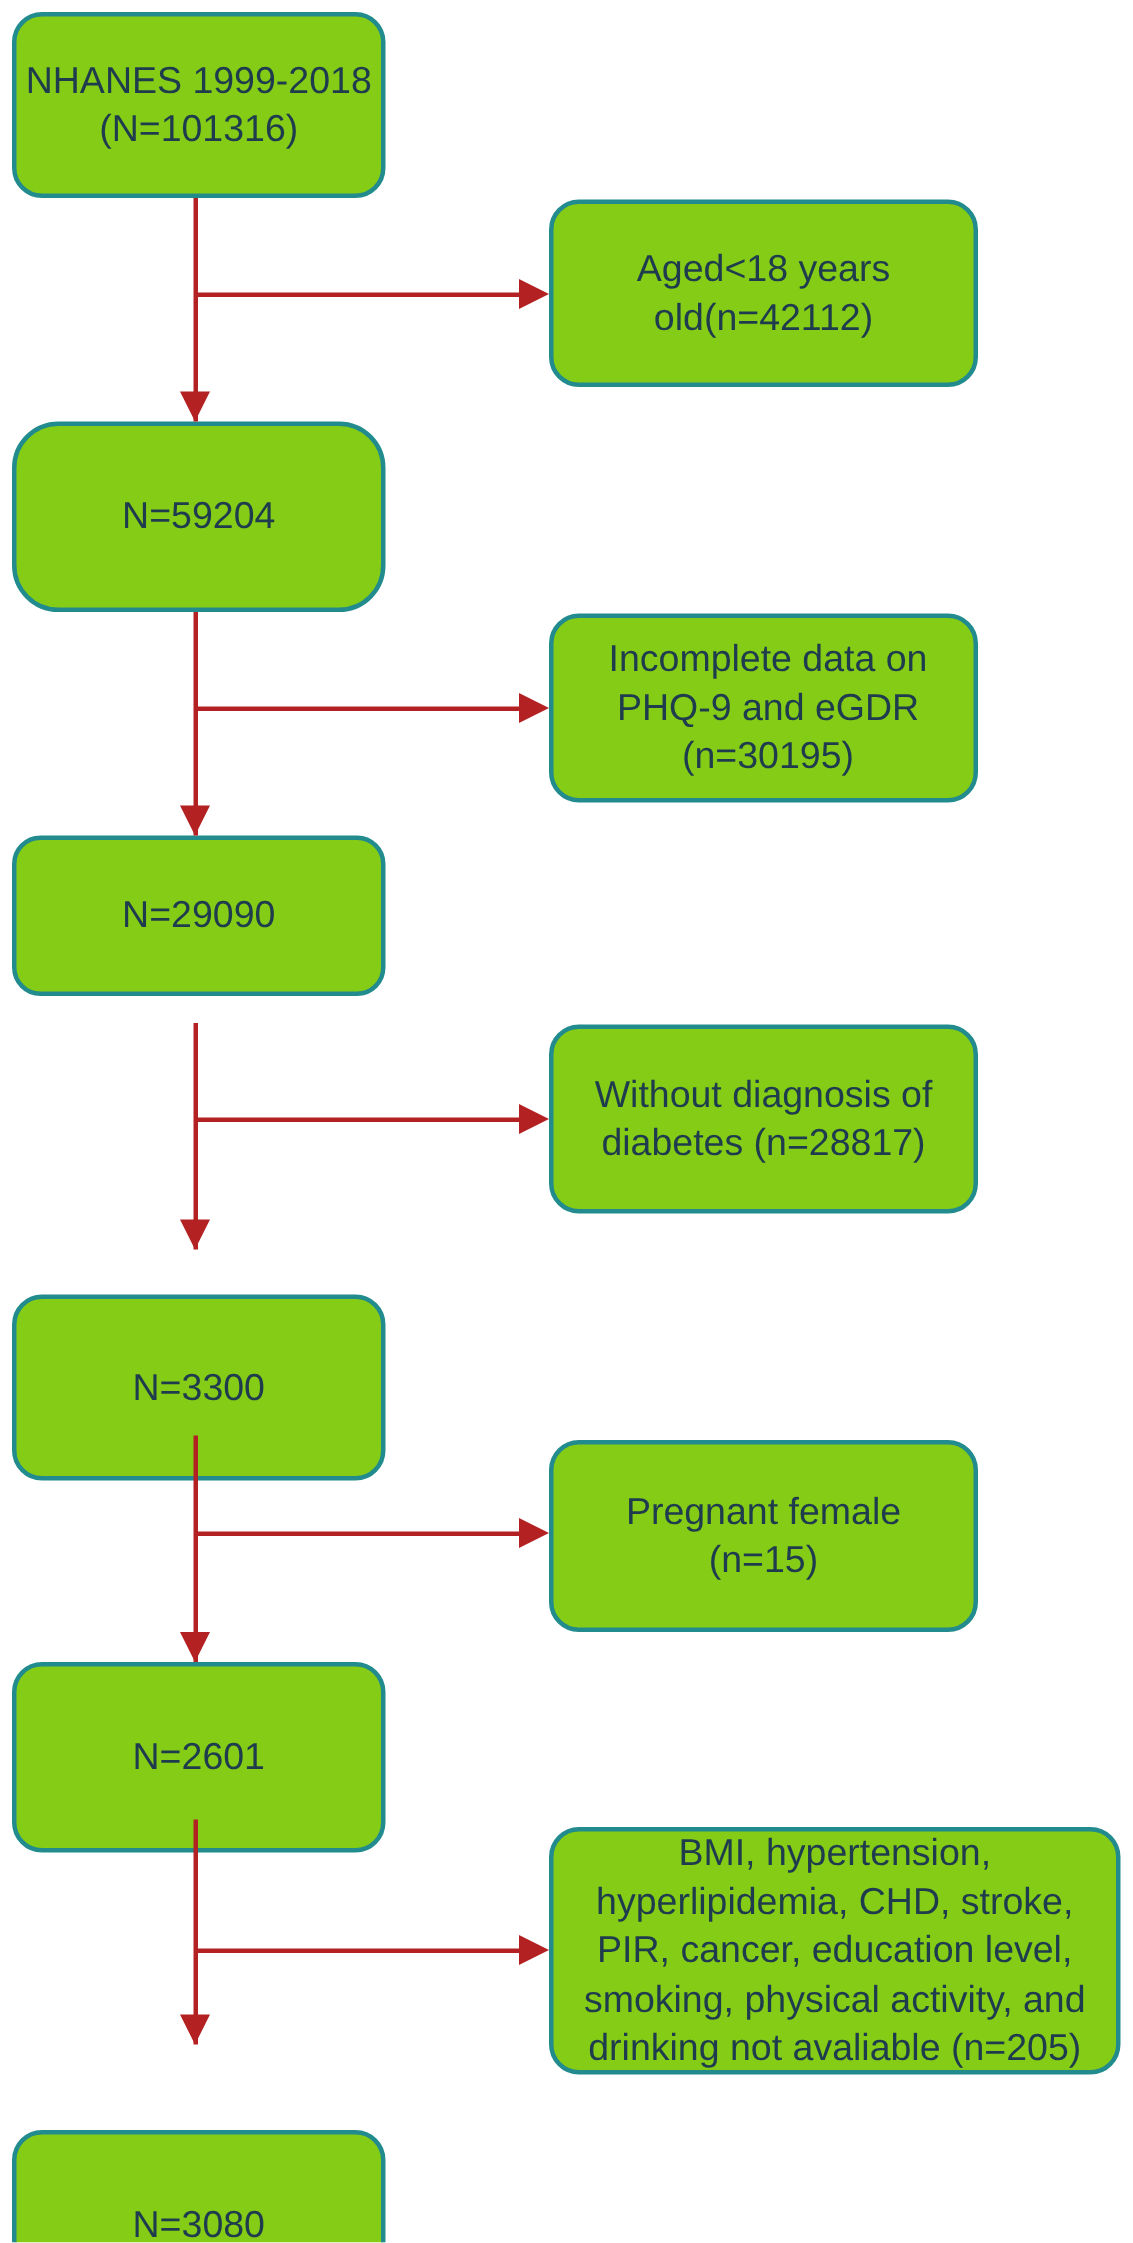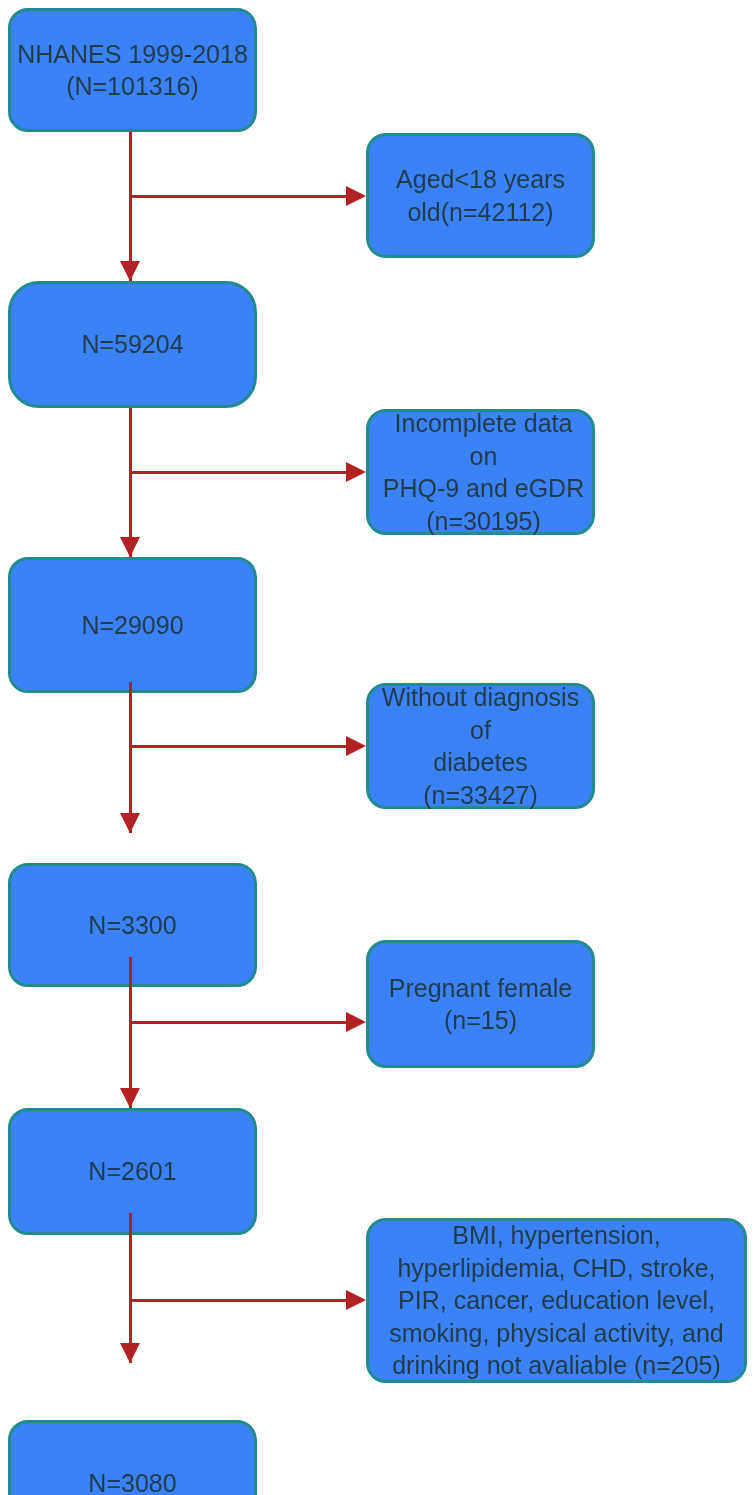--- a/index.html
+++ b/index.html
@@ -7,21 +7,21 @@
     position: relative;
     width: 755px;
     height: 1495px;
     background: #ffffff;
     font-family: "Liberation Sans", sans-serif;
     overflow: hidden;
   }
   .box {
     position: absolute;
     box-sizing: border-box;
-    background: #3b82f6;
+    background: #84cc16;
     border: 3px solid #228B8D;
     border-radius: 20px;
     display: flex;
     align-items: center;
     justify-content: center;
     text-align: center;
     color: #1F3B4E;
     font-size: 25px;
     line-height: 1.3;
     white-space: pre-line;
@@ -39,30 +39,30 @@
   .arrow-right {
     position: absolute; width: 0; height: 0; z-index: 2;
     border-top: 10px solid transparent;
     border-bottom: 10px solid transparent;
     border-left: 20px solid #B42122;
   }
   
   .L { left: 8px; width: 249px; }
   #L1 { top: 8px;    height: 124px; }
   #L2 { top: 281px;  height: 127px; border-radius: 31px; }
-  #L3 { top: 557px;  height: 136px; }
+  #L3 { top: 557px;  height: 107px; border-radius: 19px; }
   #L4 { top: 833px;  height: 124px; margin-top: 30px; }
   #L5 { top: 1108px; height: 127px; }
   #L6 { top: 1420px; height: 126px; }
   
-  .R { left: 366px; width: 229px; }
+  .R { left: 366px; width: 286px; }
   #R1 { top: 133px;  height: 125px; }
   #R2 { top: 409px;  height: 126px; padding-left: 12px; }
   #R3 { top: 683px;  height: 126px; }
-  #R4 { top: 940px;  height: 128px; }
+  #R4 { top: 960px;  height: 128px; }
   #R5 { top: 1218px; height: 165px; width: 381px; }
 </style>
 </head>
 <body>
 
 <div id="canvas">
 
   <div id="L1" class="box L">NHANES 1999-2018
 (N=101316)</div>
   <div id="L2" class="box L">N=59204</div>
@@ -70,21 +70,21 @@
   <div id="L4" class="box L">N=3300</div>
   <div id="L5" class="box L">N=2601</div>
   <div id="L6" class="box L">N=3080</div>
 
   <div id="R1" class="box R">Aged&lt;18 years
 old(n=42112)</div>
   <div id="R2" class="box R">Incomplete data on
 PHQ-9 and eGDR
 (n=30195)</div>
   <div id="R3" class="box R">Without diagnosis of
-diabetes (n=33427)</div>
+diabetes (n=28817)</div>
   <div id="R4" class="box R">Pregnant female
 (n=15)</div>
   <div id="R5" class="box R">BMI, hypertension,
 hyperlipidemia, CHD, stroke,
 PIR, cancer, education level,
 smoking, physical activity, and
 drinking not avaliable (n=205)</div>
 
   <div class="vline" style="left:129px; top:132px;  height:149px;"></div>
   <div class="vline" style="left:129px; top:408px;  height:149px;"></div>

